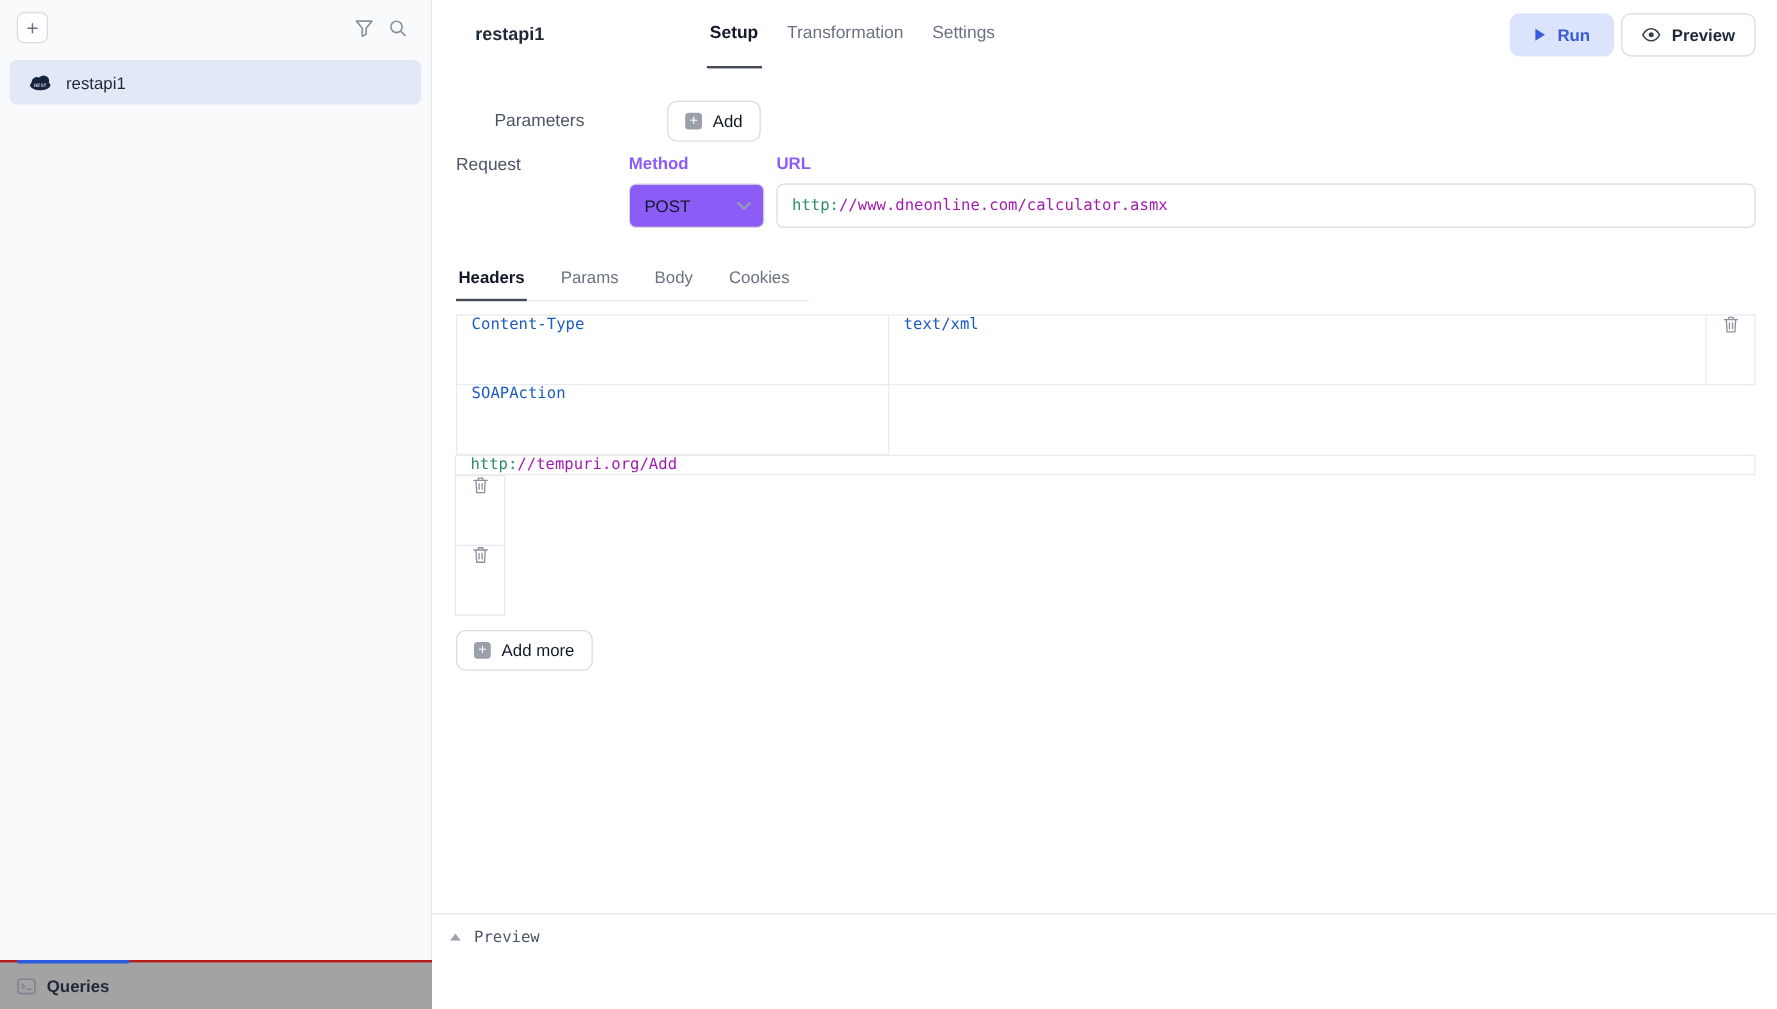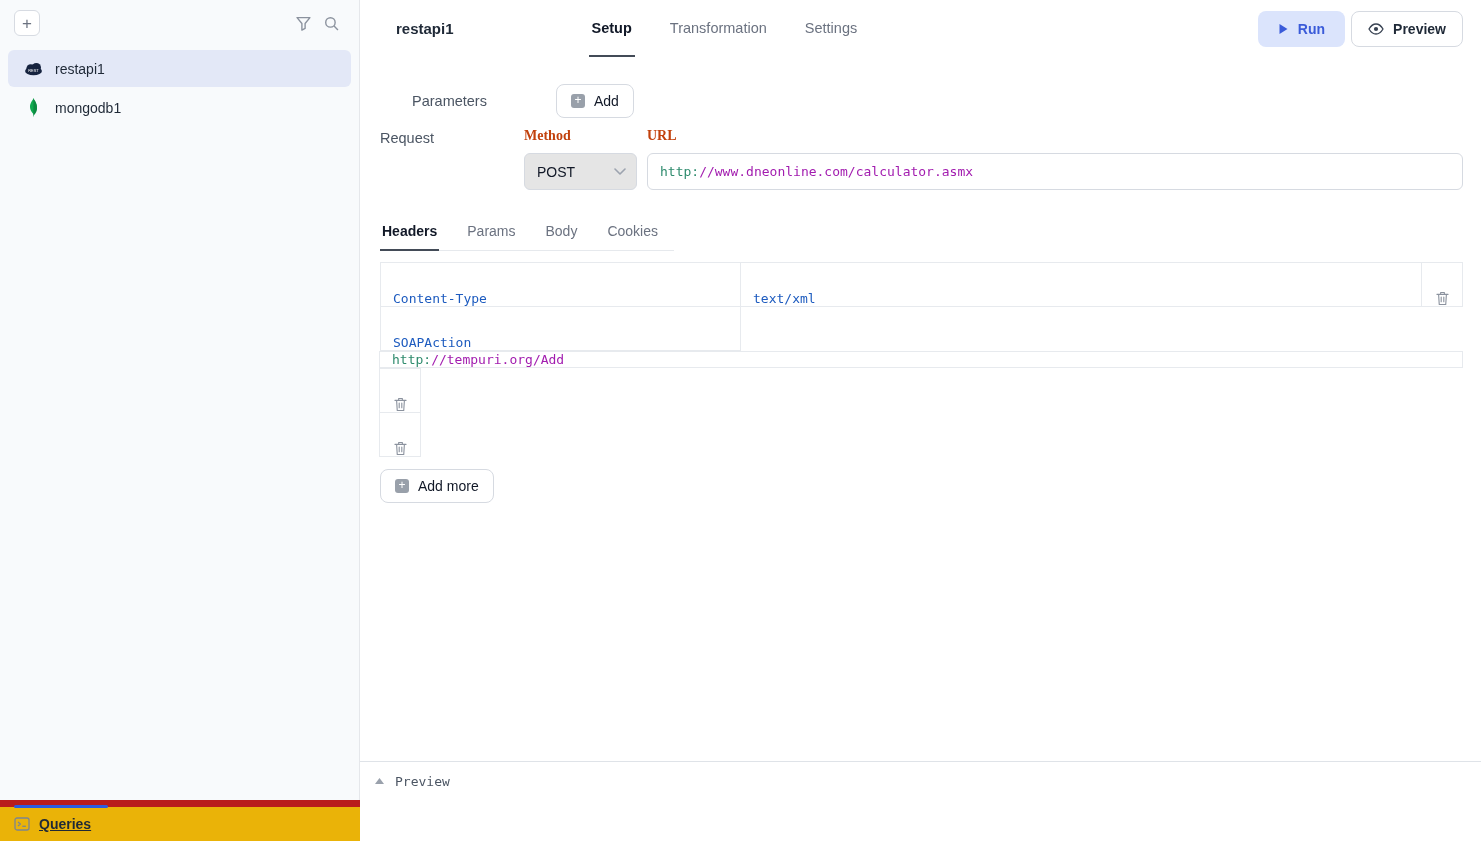--- a/index.html
+++ b/index.html
@@ -25,34 +25,34 @@
   .tool-icon { display:flex; align-items:center; justify-content:center; width:28px; height:26px; cursor:pointer; }
   .entity-list { padding:4px 0; }
   .entity-item {
     display:flex; align-items:center; gap:11px; margin:2px 8px; padding:8px 14px;
     border-radius:6px; cursor:pointer; font-size:14px; color:#1f2937; height:37px;
   }
   .entity-item.selected { background:#e3e8f7; }
   .entity-icon { display:flex; align-items:center; justify-content:center; width:22px; }
   .sidebar-bottom {
     position:absolute; left:0; bottom:0; width:360px; height:41px;
-    background:#eab308; border-top:7px solid #b91c1c;
-    display:flex; align-items:center; padding:0 14px;text-decoration:underline;
+    background:#a3a3a3; border-top:2px solid #b91c1c;
+    display:flex; align-items:center; padding:0 14px;
   }
   .queries-indicator {
     position:absolute; top:-2px; left:14px; width:94px; height:3px;
     background:#2b5ce0; border-radius:2px;
   }
   .queries-tab { display:flex; align-items:center; gap:9px; cursor:pointer; font-size:14px; font-weight:600; color:#1f2937; }
 
   
   .main { position:absolute; left:360px; top:0; right:0; bottom:0; background:#fff; }
   .main-header { height:57px; display:flex; align-items:center; padding:0 18px; }
   .query-title { font-size:15px; font-weight:600; color:#1f2937; margin-left:18px; }
-  .main-tabs { margin-left:135px; display:flex; gap:32px; height:100%; }
+  .main-tabs { margin-left:135px; display:flex; gap:18px; height:100%; }
   .main-tab {
     display:flex; align-items:center; height:100%; padding:0 3px;
     font-size:14.5px; color:#6b7280; cursor:pointer;
     border-bottom:2px solid transparent;
   }
   .main-tab.active { color:#111827; font-weight:600; border-bottom-color:#434b57; }
   .header-actions { margin-left:auto; display:flex; gap:6px; }
   .run-btn {
     display:flex; align-items:center; gap:9px; height:36px; padding:0 20px;
     background:#dbe4fc; color:#3a5bd9; border:none; border-radius:8px;
@@ -72,24 +72,24 @@
     display:inline-flex; align-items:center; gap:9px; height:34px; padding:0 14px;
     background:#fff; border:1px solid #d6dae1; border-radius:8px;
     font-size:14px; color:#111827; cursor:pointer; font-family:inherit;
   }
   .plus-chip {
     width:14px; height:14px; border-radius:3px; background:#99a0aa; color:#fff;
     font-size:12px; line-height:13px; text-align:center; display:inline-block;
   }
   .request-row { display:flex; margin-top:10px; }
   .request-row .label-col { padding-top:2px; }
-  .field-label { font-size:14px; font-weight:700; color:#c2410c; margin-bottom:9px;font-family:Liberation Serif, serif; }
+  .field-label { font-size:14px; font-weight:700; color:#8b5cf6; margin-bottom:9px; }
   .method-col { width:113px; margin-right:10px; flex:none; }
   .method-select {
-    height:37px; border:1px solid #d6dae1; border-radius:6px; background:#e5e5e5;
+    height:37px; border:1px solid #d6dae1; border-radius:6px; background:#8b5cf6;
     display:flex; align-items:center; justify-content:space-between;
     padding:0 10px 0 12px; font-size:14px; color:#111827; cursor:pointer;
   }
   .url-col { flex:1; }
   .code-box {
     height:37px; border:1px solid #d6dae1; border-radius:6px; background:#fff;
     display:flex; align-items:center; padding:0 12px;
     font-family:"DejaVu Sans Mono", monospace; font-size:13px; cursor:text;
     white-space:pre; overflow:hidden;
   }
@@ -101,21 +101,21 @@
   .req-tab {
     font-size:14px; color:#6b7280; padding:9px 2px 10px 2px; cursor:pointer;
     border-bottom:2px solid transparent; margin-bottom:-1px;text-align:center;
   }
   .req-tab.active { color:#111827; font-weight:600; border-bottom-color:#434b57; }
 
   .kv-table { margin-top:11px; }
   .kv-row { display:flex; }
   .kv-row + .kv-row { margin-top:-1px;flex-direction:column; }
   .kv-cell {
-    border:1px solid #e7eaee; height:45px; display:flex; align-items:flex-end;
+    border:1px solid #e7eaee; height:59px; display:flex; align-items:flex-start;
     padding:0 12px; background:#fff;
     font-family:"DejaVu Sans Mono", monospace; font-size:13px; cursor:text;
     white-space:pre; overflow:hidden;
   }
   .kv-key { width:361px; flex:none; }
   .kv-value { flex:1; margin-left:-1px; }
   .kv-action { width:42px; flex:none; margin-left:-1px; justify-content:center; cursor:pointer; }
   .kv-input {
     border:none; outline:none; width:100%; background:transparent;
     font-family:"DejaVu Sans Mono", monospace; font-size:13px; color:#374151; padding:0;
@@ -156,29 +156,20 @@
       <span class="entity-icon">
         <svg width="21" height="15" viewBox="0 0 22 16">
           <circle cx="8" cy="8" r="4.6" fill="#16233f"></circle>
           <circle cx="14" cy="7" r="5" fill="#16233f"></circle>
           <ellipse cx="11" cy="10.6" rx="9" ry="4.6" fill="#16233f"></ellipse>
           <text x="11" y="12" font-size="4.2" fill="#ffffff" text-anchor="middle" font-family="sans-serif">REST</text>
         </svg>
       </span>
       <span>restapi1</span>
     </div>
-    <div class="entity-item">
-      <span class="entity-icon">
-        <svg width="11" height="21" viewBox="0 0 12 24">
-          <path d="M6 1c.4 2.6 4 5 4 10.2 0 4.4-2.7 6.6-3.6 7.9L6 23l-.4-3.9C4.7 17.8 2 15.6 2 11.2 2 6 5.6 3.6 6 1z" fill="#10aa50"></path>
-          <path d="M6 1c-.1 7-.1 15 0 22l.3-1.9c.9-1.3 3.7-3.5 3.7-7.9C10 6 6.4 3.6 6 1z" fill="#0d8a41"></path>
-        </svg>
-      </span>
-      <span>mongodb1</span>
-    </div>
   </div>
 
   <div class="sidebar-bottom">
     <div class="queries-indicator"></div>
     <div class="queries-tab">
       <span style="display:flex;">
         <svg width="16" height="14" viewBox="0 0 16 14">
             <rect x="1" y="1" width="14" height="12" rx="2" fill="none" stroke="#7c8591" stroke-width="1.3"></rect>
             <path d="M4 5l2.4 2L4 9" fill="none" stroke="#7c8591" stroke-width="1.3" stroke-linejoin="round"></path>
             <path d="M8.3 9.3h3.6" stroke="#7c8591" stroke-width="1.3"></path>

